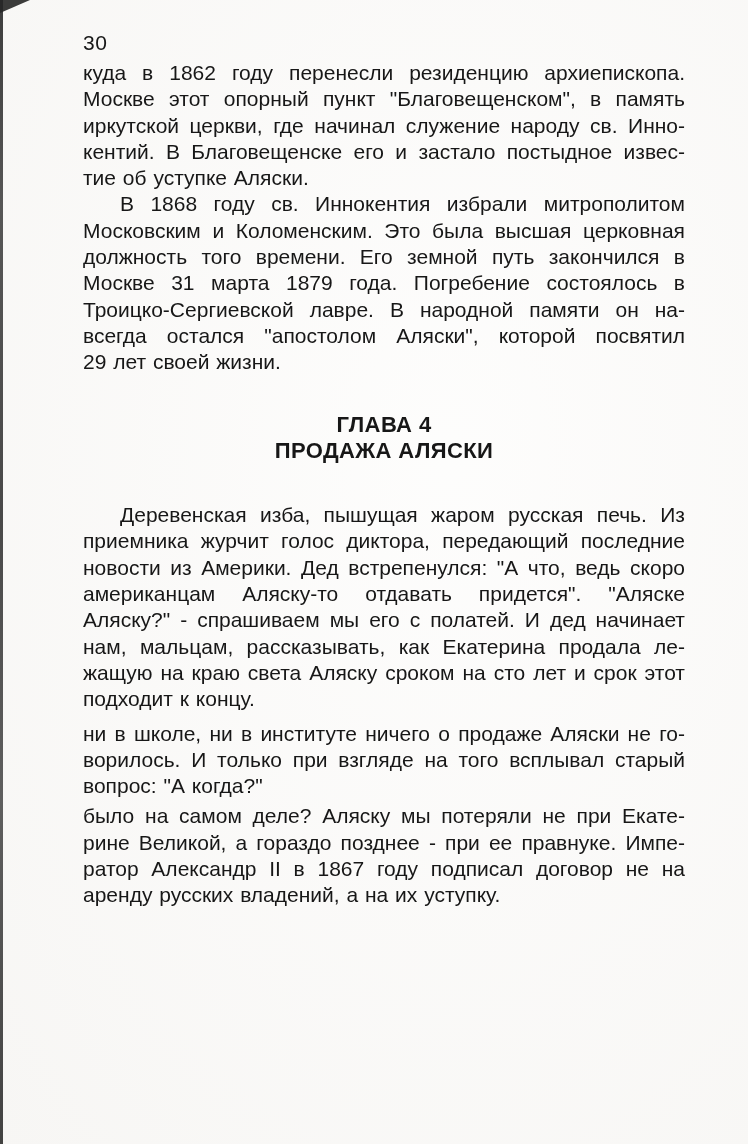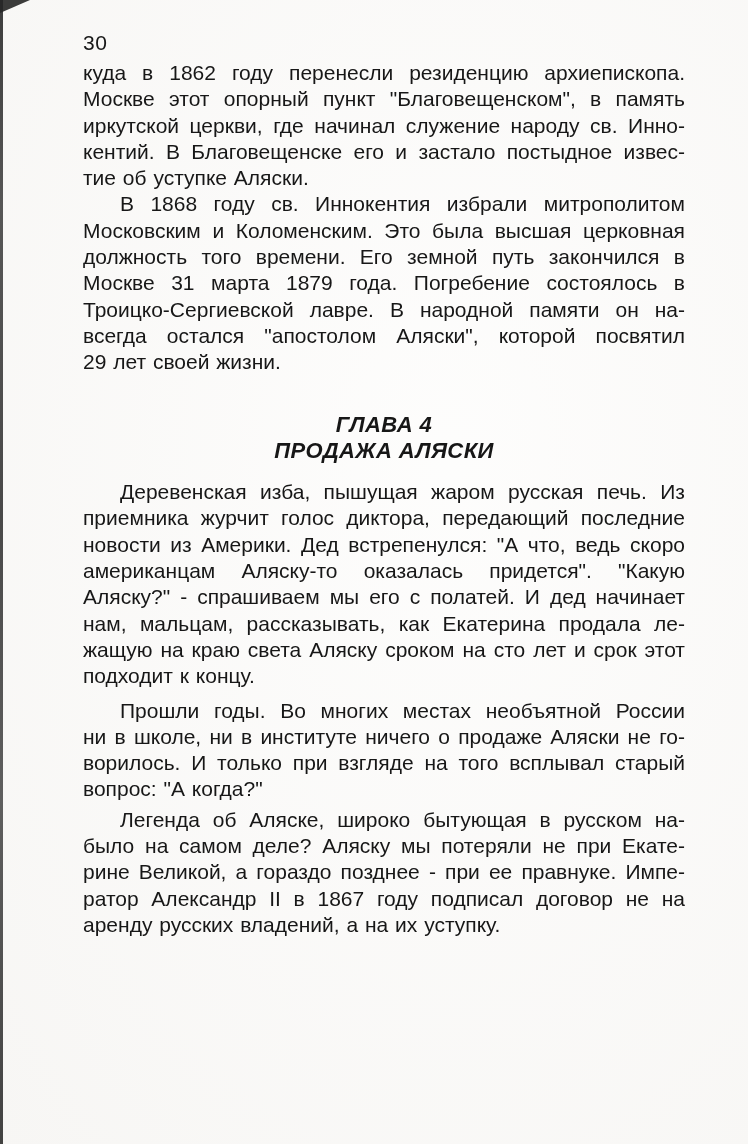--- a/index.html
+++ b/index.html
@@ -63,26 +63,25 @@
   }
   .line.last-line { text-align-last: left; }
   .line.indented { padding-left: 37px; }
   .block-chapter-heading,
   .block-section-heading {
     font-size: 22px;
     line-height: 26.3px;
     font-weight: bold;
     text-align: center;
     letter-spacing: 0.4px;
-    font-style: italic;
   }
   .block-chapter-heading { margin-top: 36px; }
   .block-section-heading { }
   
-  .text-column > :nth-child(5) { margin-top: 15px; }
+  .text-column > :nth-child(5) { margin-top: 38px; }
   .text-column > :nth-child(6) { margin-top: 8px; }
   .text-column > :nth-child(7) { margin-top: 4px; }
 </style>
 </head>
 <body>
 
 <div class="page">
   <div class="scan-edge-left"></div>
   <div class="scan-corner-mark"></div>
 
@@ -104,33 +103,31 @@
         <div class="line">Троицко-Сергиевской лавре. В народной памяти он на-</div>
         <div class="line">всегда остался "апостолом Аляски", которой посвятил</div>
         <div class="line last-line">29 лет своей жизни.</div>
       </div>
       <div class="block-chapter-heading">ГЛАВА 4</div>
       <div class="block-section-heading">ПРОДАЖА АЛЯСКИ</div>
       <div class="block-paragraph">
         <div class="line indented">Деревенская изба, пышущая жаром русская печь. Из</div>
         <div class="line">приемника журчит голос диктора, передающий последние</div>
         <div class="line">новости из Америки. Дед встрепенулся: "А что, ведь скоро</div>
-        <div class="line">американцам Аляску-то оказалась придется". "Какую</div>
+        <div class="line">американцам Аляску-то отдавать придется". "Аляске</div>
         <div class="line">Аляску?" - спрашиваем мы его с полатей. И дед начинает</div>
         <div class="line">нам, мальцам, рассказывать, как Екатерина продала ле-</div>
         <div class="line">жащую на краю света Аляску сроком на сто лет и срок этот</div>
         <div class="line last-line">подходит к концу.</div>
       </div>
       <div class="block-paragraph">
-        <div class="line indented">Прошли годы. Во многих местах необъятной России</div>
         <div class="line">ни в школе, ни в институте ничего о продаже Аляски не го-</div>
         <div class="line">ворилось. И только при взгляде на того всплывал старый</div>
         <div class="line last-line">вопрос: "А когда?"</div>
       </div>
       <div class="block-paragraph">
-        <div class="line indented">Легенда об Аляске, широко бытующая в русском на-</div>
         <div class="line">было на самом деле? Аляску мы потеряли не при Екате-</div>
         <div class="line">рине Великой, а гораздо позднее - при ее правнуке. Импе-</div>
         <div class="line">ратор Александр II в 1867 году подписал договор не на</div>
         <div class="line last-line">аренду русских владений, а на их уступку.</div>
       </div>
     </div>
 </div>
 
 </body></html>

